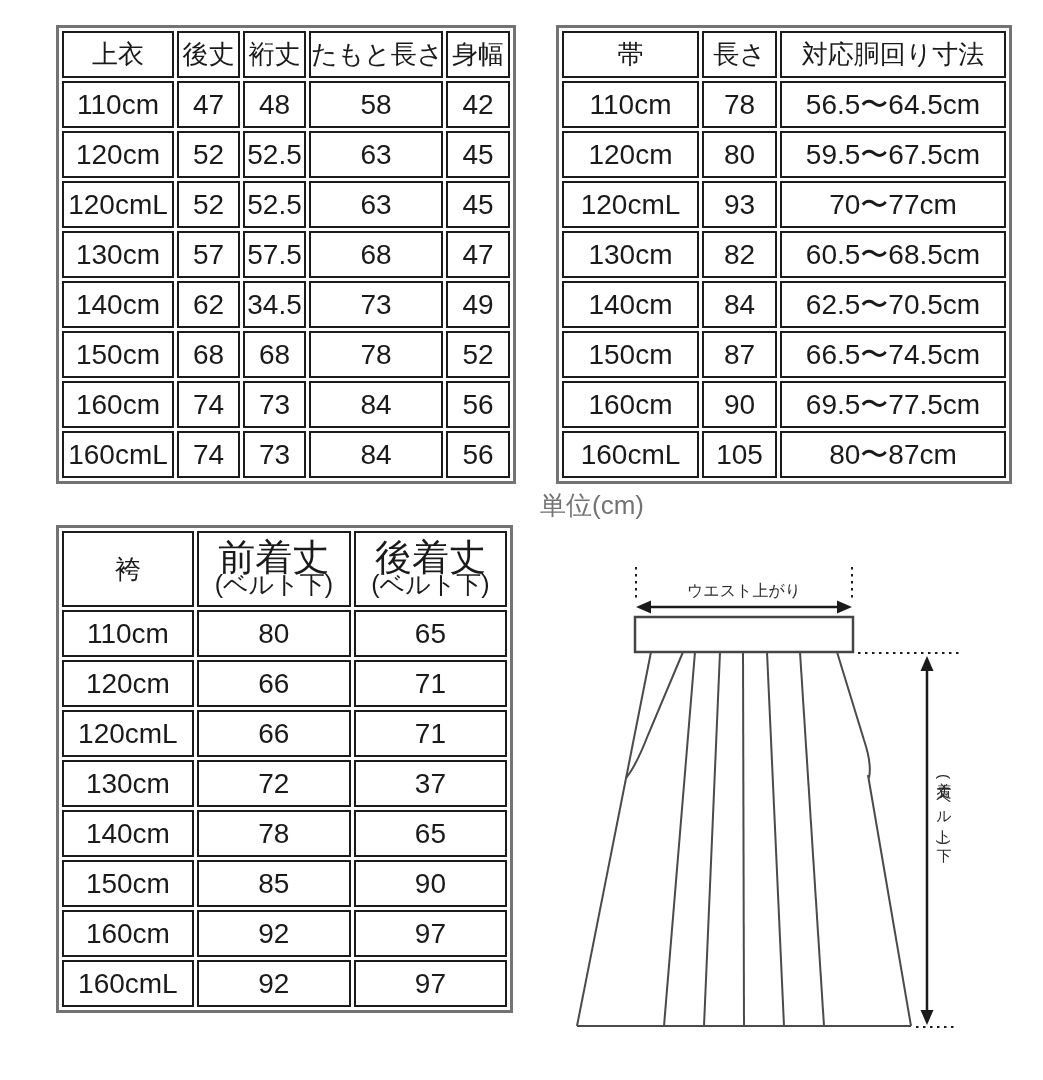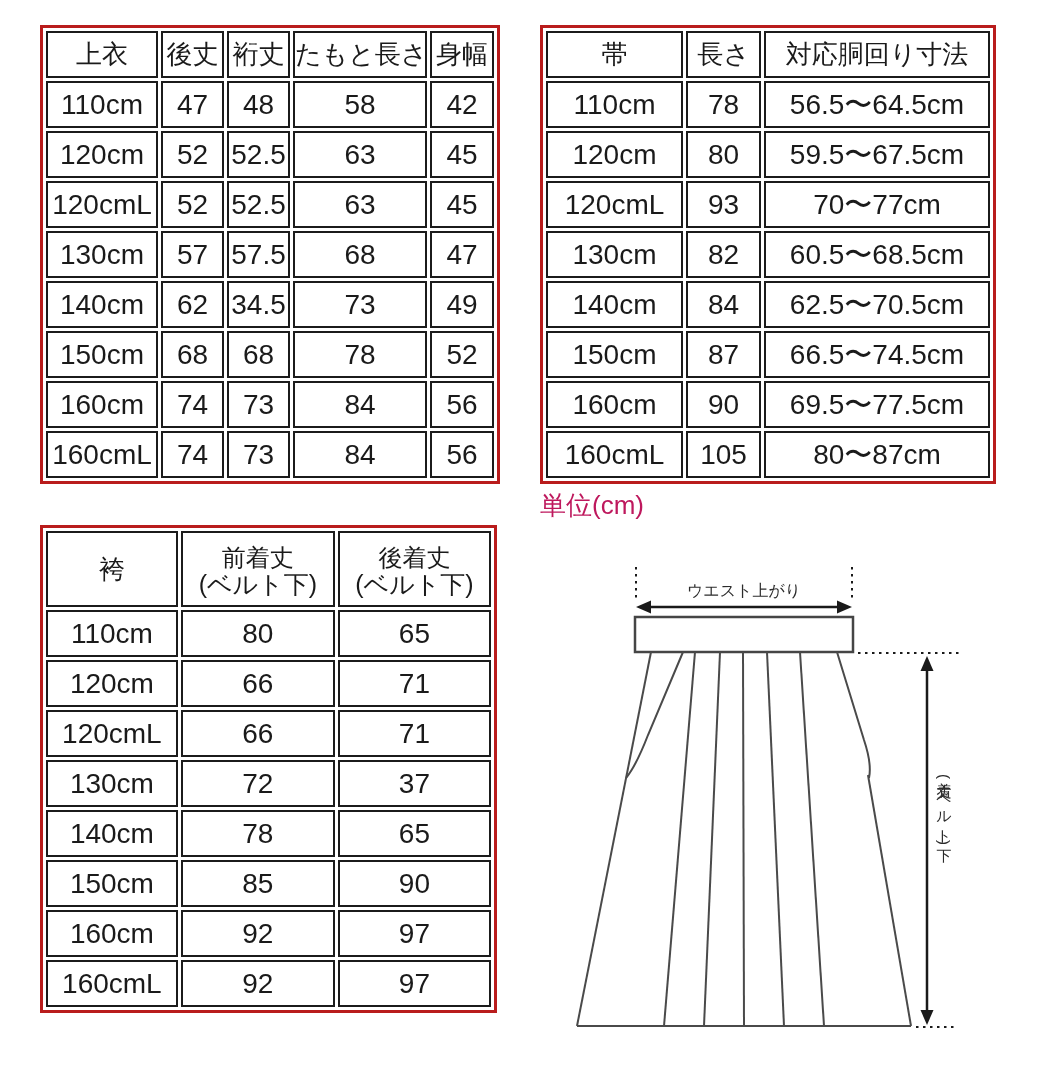--- a/index.html
+++ b/index.html
@@ -3,40 +3,41 @@
 <meta charset="utf-8">
 <style>
   html,body { margin:0; padding:0; }
   body {
     width:1043px; height:1080px; position:relative; overflow:hidden;
     background:#ffffff; color:#1a1a1a;
     font-family:"Liberation Sans", sans-serif;
   }
   .tbl {
     position:absolute; background:#ffffff;
-    border:3px solid #b91c1c;
+    border:3px solid #737373;
     border-collapse:separate; border-spacing:3px;
     table-layout:fixed;
+    margin-left:16px;
   }
   .tbl th, .tbl td {
     box-sizing:border-box;
     border:2px solid #1b1b1b;
     background:#ffffff;
     text-align:center; vertical-align:middle;
     padding:0; white-space:nowrap; overflow:hidden;
     font-weight:normal;
     font-size:28px; height:47px;
   }
   .tbl th { font-size:26px; }
   #hakama-table th { height:76px; }
-  .h-main { font-size:24px; line-height:30px; }
+  .h-main { font-size:37px; line-height:30px; }
   .h-sub  { font-size:25px; line-height:22px; }
   .unit-note {
     position:absolute; left:540px; top:488px;
-    font-size:26px; color:#be185d;
+    font-size:26px; color:#737373;
   }
   .diagram-svg { position:absolute; left:530px; top:540px; }
   .vlabel {
     position:absolute; left:934px; top:770px; height:230px;
     writing-mode:vertical-rl;
     font-size:15px; letter-spacing:2px; color:#2b2b2b;
   }
   svg text { font-family:"Liberation Sans", sans-serif; }
 </style>
 </head>

